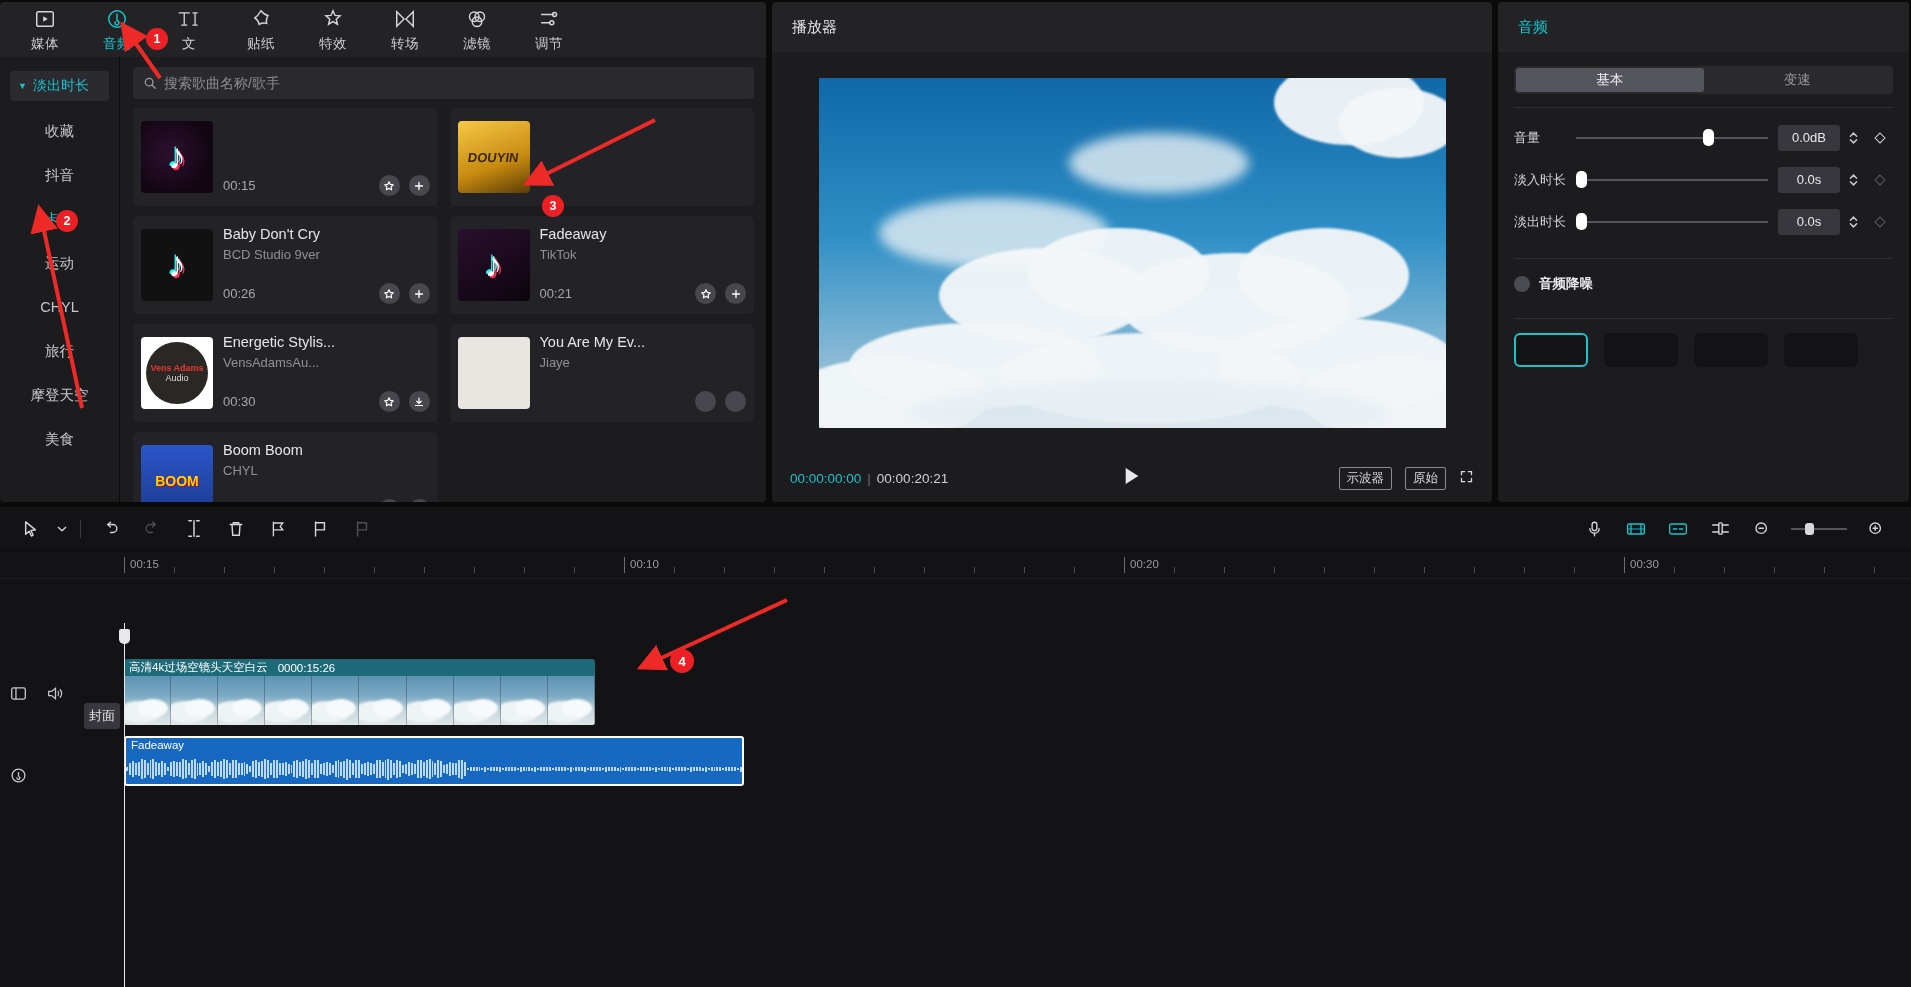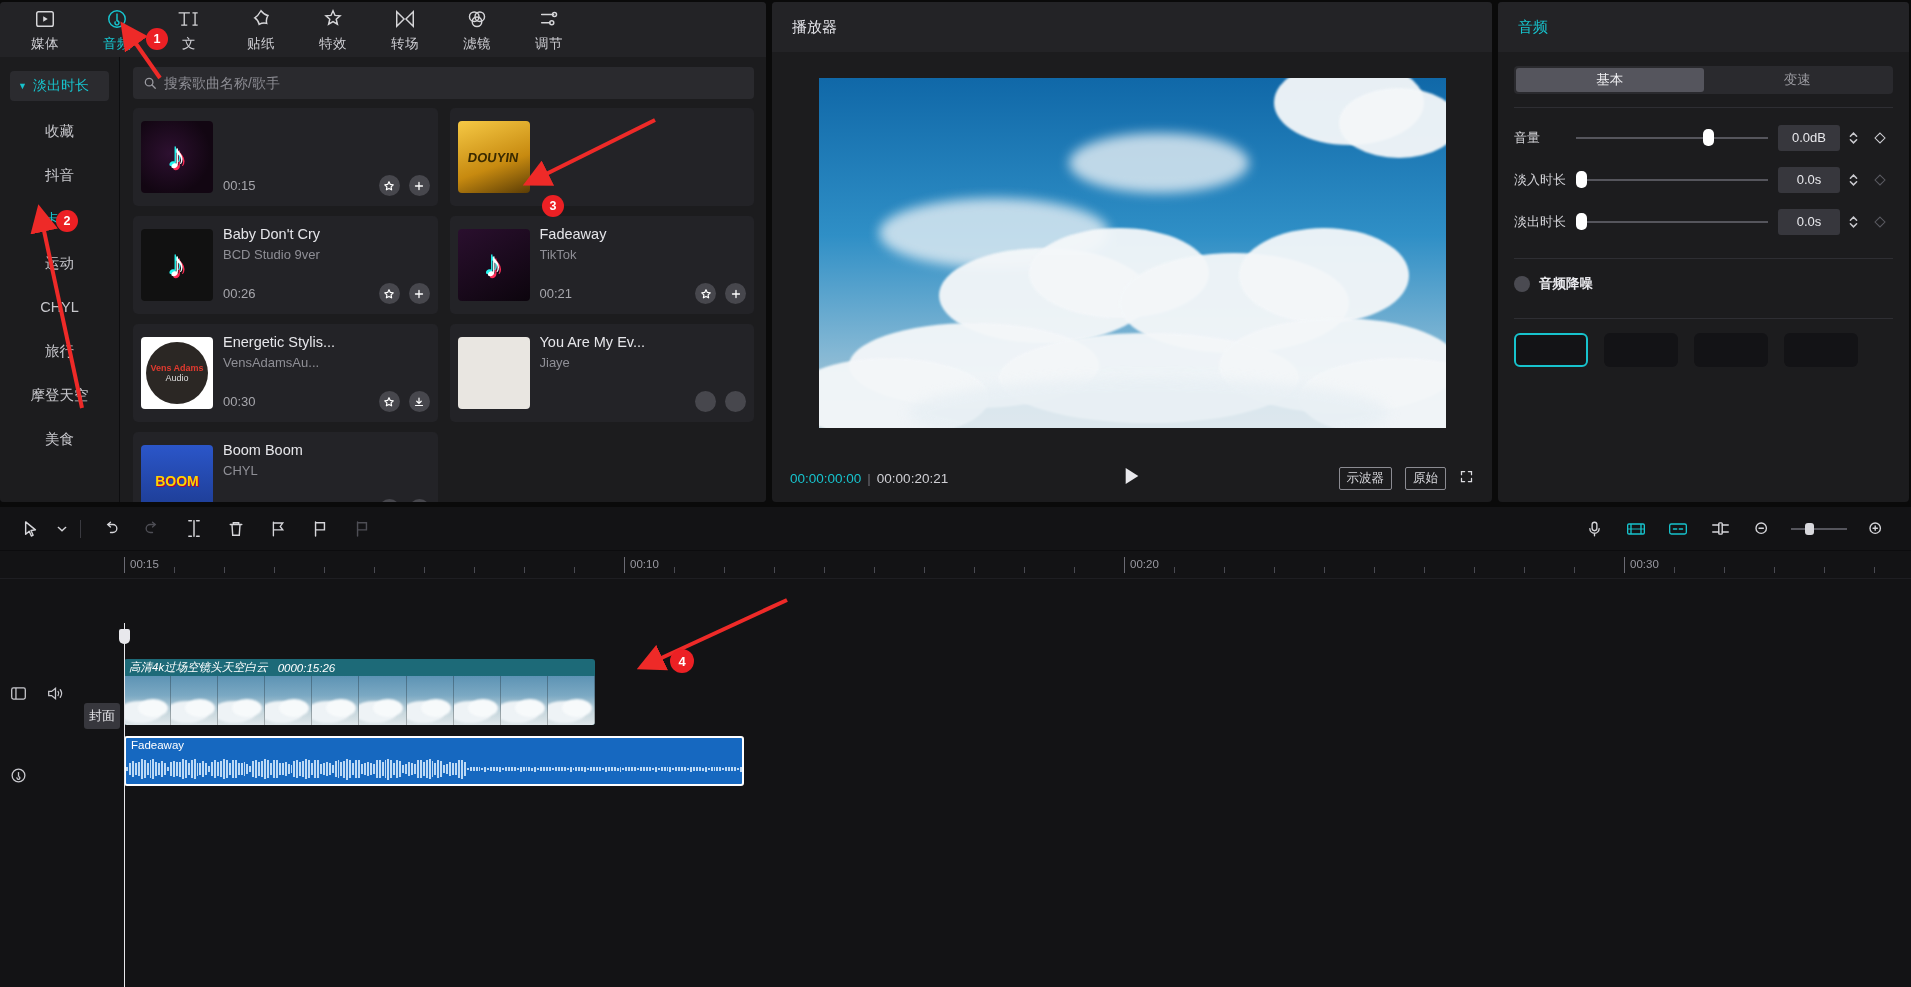--- a/index.html
+++ b/index.html
@@ -131,21 +131,21 @@
   #ruler { height:28px; position:relative; border-bottom:1px solid #1e1e22; }
   .tick { position:absolute; top:16px; width:1px; height:6px; background:#4a4a52; }
   .tickM { position:absolute; top:6px; width:1px; height:16px; background:#6a6a73; }
   .tlabel2 { position:absolute; top:7px; font-size:11.5px; color:#9a9aa2; }
 
   #tracks { position:absolute; left:0; top:72px; right:0; bottom:0; }
   #track-gutter { position:absolute; left:0; top:0; width:124px; bottom:0; }
   .gut-icon { position:absolute; color:#c9c9ce; cursor:pointer; }
   #cover-chip { position:absolute; left:84px; top:124px; width:36px; height:26px; background:#37373d; border-radius:3px; display:flex; align-items:center; justify-content:center; font-size:13px; color:#e6e6ea; }
 
-  #video-clip { position:absolute; left:124px; top:80px; width:471px; height:66px; background:#1d6a78; border-radius:3px; overflow:hidden;font-style:italic; }
+  #video-clip { position:absolute; left:124px; top:80px; width:471px; height:66px; background:#1d6a78; border-radius:3px; overflow:hidden; }
   #video-clip .vlabel { position:absolute; left:0; top:0; height:17px; display:flex; align-items:center; gap:10px; padding-left:5px; font-size:11.5px; color:#fff; z-index:3; }
   #vthumbs { position:absolute; left:0; top:17px; right:0; bottom:0; display:flex; }
   .vth { flex:1; position:relative; overflow:hidden; background:linear-gradient(180deg,#5d93b4 0%,#7ba9c3 40%,#c9d8de 75%,#dfe7ea 100%); border-right:1px solid rgba(0,0,0,.25); }
   .vth .c1 { position:absolute; bottom:2px; left:-6px; width:44px; height:22px; background:#eef3f6; border-radius:50%; filter:blur(1px); }
   .vth .c2 { position:absolute; bottom:8px; left:14px; width:30px; height:18px; background:#f7fafb; border-radius:50%; filter:blur(1px); }
 
   #audio-clip { position:absolute; left:124px; top:157px; width:620px; height:50px; background:#1668c0; border:2px solid #ffffff; border-radius:3px; overflow:hidden; }
   #audio-clip .alabel { position:absolute; left:5px; top:1px; font-size:11.5px; color:#fff; z-index:3; }
   #wave { position:absolute; left:0; top:15px; right:0; height:32px; display:flex; align-items:center; }
   .wbar { flex:1; background:#bcd9f5; margin-right:1px; }

